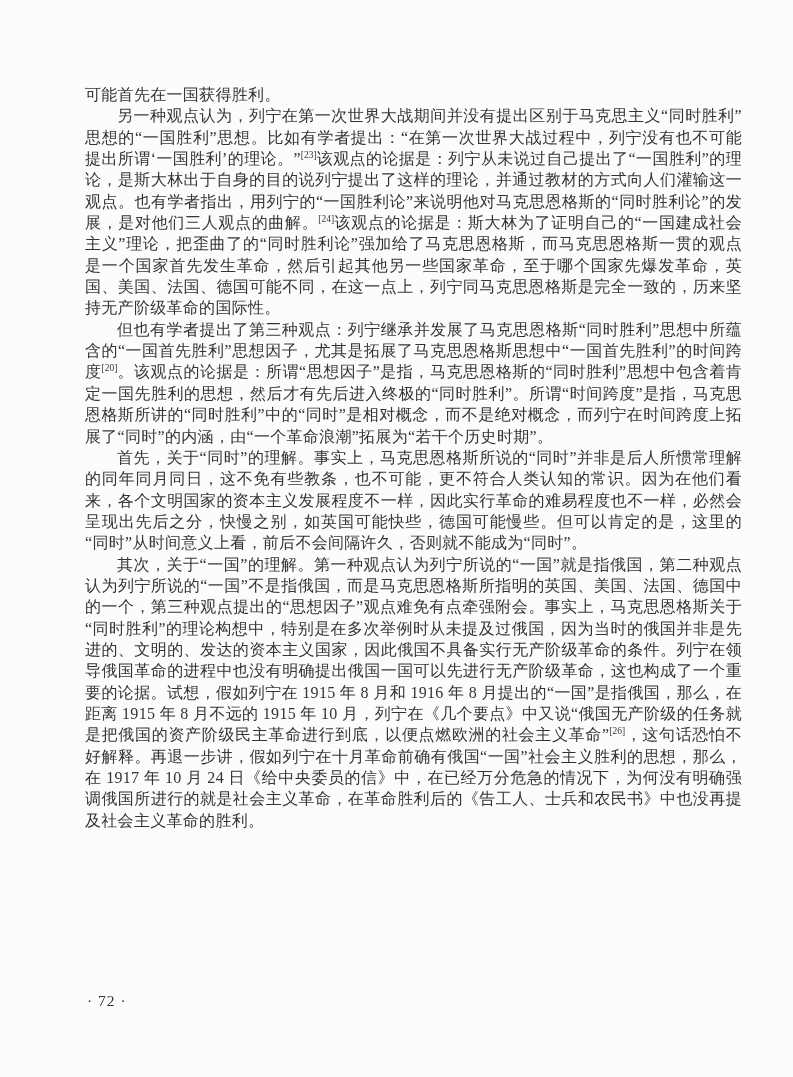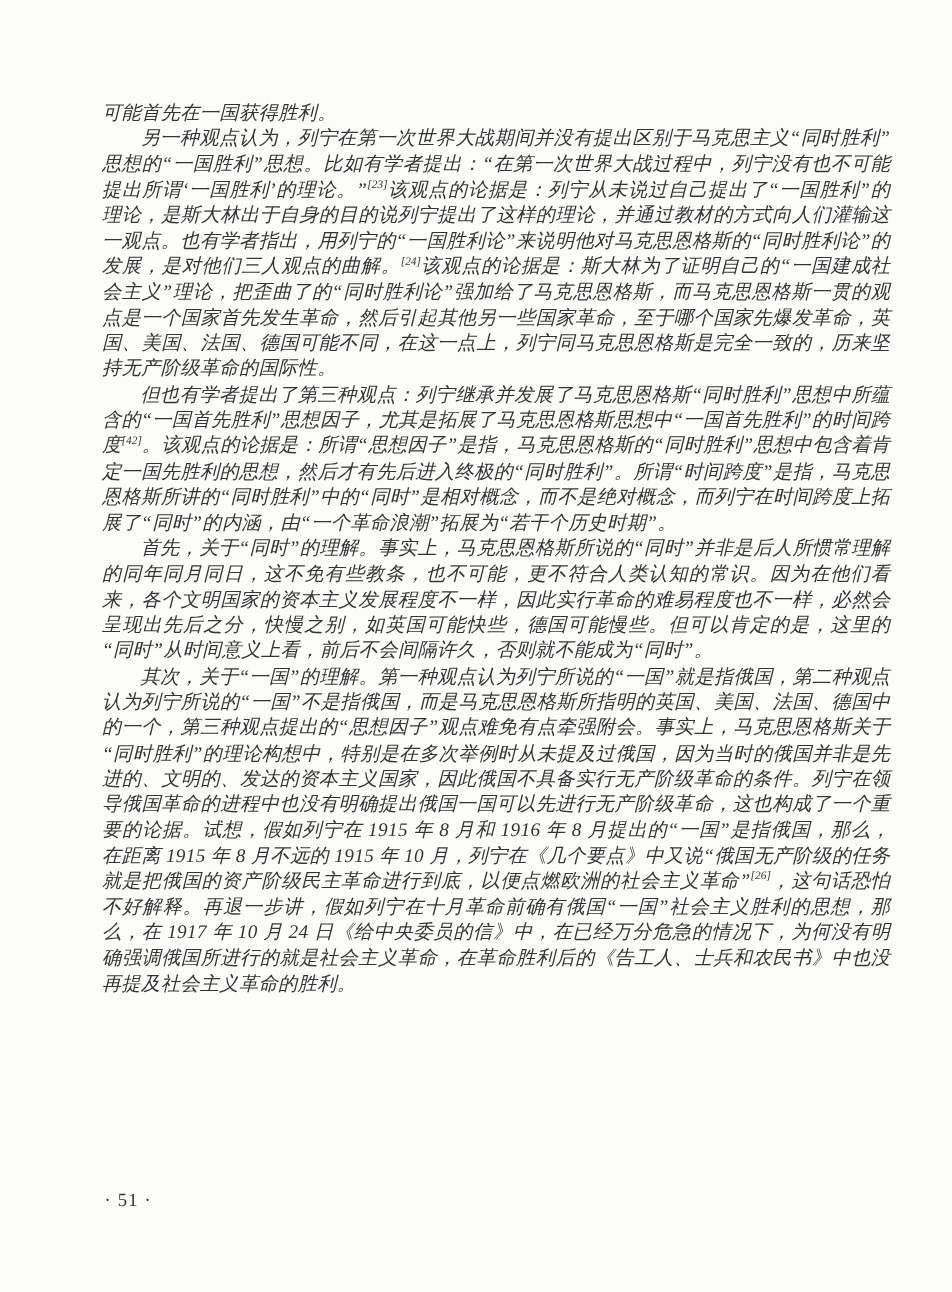--- a/index.html
+++ b/index.html
@@ -31,21 +31,20 @@
     width: 657px;
     font-size: 16px;
     line-height: 21.35px;
     letter-spacing: 0.3px;
     text-align: justify;
     text-justify: inter-ideograph;
   }
   p.para {
     margin: 0;
     padding: 0;
-    font-style: italic;
   }
   p.para.indent {
     text-indent: 2em;
   }
   sup.fnref {
     font-size: 9.5px;
     line-height: 0;
     letter-spacing: 0;
     vertical-align: super;
     font-family: "Liberation Serif", "DejaVu Serif", serif;
@@ -59,18 +58,18 @@
     color: var(--fg);
   }
 </style>
 </head>
 <body>
 
 <div class="page">
   <div class="text-block" id="text-block">
       <p class="para"><span>可能首先在一国获得胜利。</span></p>
       <p class="para indent"><span>另一种观点认为，列宁在第一次世界大战期间并没有提出区别于马克思主义“同时胜利”思想的“一国胜利”思想。比如有学者提出：“在第一次世界大战过程中，列宁没有也不可能提出所谓‘一国胜利’的理论。”</span><sup class="fnref">[23]</sup><span>该观点的论据是：列宁从未说过自己提出了“一国胜利”的理论，是斯大林出于自身的目的说列宁提出了这样的理论，并通过教材的方式向人们灌输这一观点。也有学者指出，用列宁的“一国胜利论”来说明他对马克思恩格斯的“同时胜利论”的发展，是对他们三人观点的曲解。</span><sup class="fnref">[24]</sup><span>该观点的论据是：斯大林为了证明自己的“一国建成社会主义”理论，把歪曲了的“同时胜利论”强加给了马克思恩格斯，而马克思恩格斯一贯的观点是一个国家首先发生革命，然后引起其他另一些国家革命，至于哪个国家先爆发革命，英国、美国、法国、德国可能不同，在这一点上，列宁同马克思恩格斯是完全一致的，历来坚持无产阶级革命的国际性。</span></p>
-      <p class="para indent"><span>但也有学者提出了第三种观点：列宁继承并发展了马克思恩格斯“同时胜利”思想中所蕴含的“一国首先胜利”思想因子，尤其是拓展了马克思恩格斯思想中“一国首先胜利”的时间跨度</span><sup class="fnref">[42]</sup><span>。该观点的论据是：所谓“思想因子”是指，马克思恩格斯的“同时胜利”思想中包含着肯定一国先胜利的思想，然后才有先后进入终极的“同时胜利”。所谓“时间跨度”是指，马克思恩格斯所讲的“同时胜利”中的“同时”是相对概念，而不是绝对概念，而列宁在时间跨度上拓展了“同时”的内涵，由“一个革命浪潮”拓展为“若干个历史时期”。</span></p>
+      <p class="para indent"><span>但也有学者提出了第三种观点：列宁继承并发展了马克思恩格斯“同时胜利”思想中所蕴含的“一国首先胜利”思想因子，尤其是拓展了马克思恩格斯思想中“一国首先胜利”的时间跨度</span><sup class="fnref">[20]</sup><span>。该观点的论据是：所谓“思想因子”是指，马克思恩格斯的“同时胜利”思想中包含着肯定一国先胜利的思想，然后才有先后进入终极的“同时胜利”。所谓“时间跨度”是指，马克思恩格斯所讲的“同时胜利”中的“同时”是相对概念，而不是绝对概念，而列宁在时间跨度上拓展了“同时”的内涵，由“一个革命浪潮”拓展为“若干个历史时期”。</span></p>
       <p class="para indent"><span>首先，关于“同时”的理解。事实上，马克思恩格斯所说的“同时”并非是后人所惯常理解的同年同月同日，这不免有些教条，也不可能，更不符合人类认知的常识。因为在他们看来，各个文明国家的资本主义发展程度不一样，因此实行革命的难易程度也不一样，必然会呈现出先后之分，快慢之别，如英国可能快些，德国可能慢些。但可以肯定的是，这里的“同时”从时间意义上看，前后不会间隔许久，否则就不能成为“同时”。</span></p>
       <p class="para indent"><span>其次，关于“一国”的理解。第一种观点认为列宁所说的“一国”就是指俄国，第二种观点认为列宁所说的“一国”不是指俄国，而是马克思恩格斯所指明的英国、美国、法国、德国中的一个，第三种观点提出的“思想因子”观点难免有点牵强附会。事实上，马克思恩格斯关于“同时胜利”的理论构想中，特别是在多次举例时从未提及过俄国，因为当时的俄国并非是先进的、文明的、发达的资本主义国家，因此俄国不具备实行无产阶级革命的条件。列宁在领导俄国革命的进程中也没有明确提出俄国一国可以先进行无产阶级革命，这也构成了一个重要的论据。试想，假如列宁在 1915 年 8 月和 1916 年 8 月提出的“一国”是指俄国，那么，在距离 1915 年 8 月不远的 1915 年 10 月，列宁在《几个要点》中又说“俄国无产阶级的任务就是把俄国的资产阶级民主革命进行到底，以便点燃欧洲的社会主义革命”</span><sup class="fnref">[26]</sup><span>，这句话恐怕不好解释。再退一步讲，假如列宁在十月革命前确有俄国“一国”社会主义胜利的思想，那么，在 1917 年 10 月 24 日《给中央委员的信》中，在已经万分危急的情况下，为何没有明确强调俄国所进行的就是社会主义革命，在革命胜利后的《告工人、士兵和农民书》中也没再提及社会主义革命的胜利。</span></p>
     </div>
-  <div class="page-number">· 51 ·</div>
+  <div class="page-number">· 72 ·</div>
 </div>
 
 </body></html>

